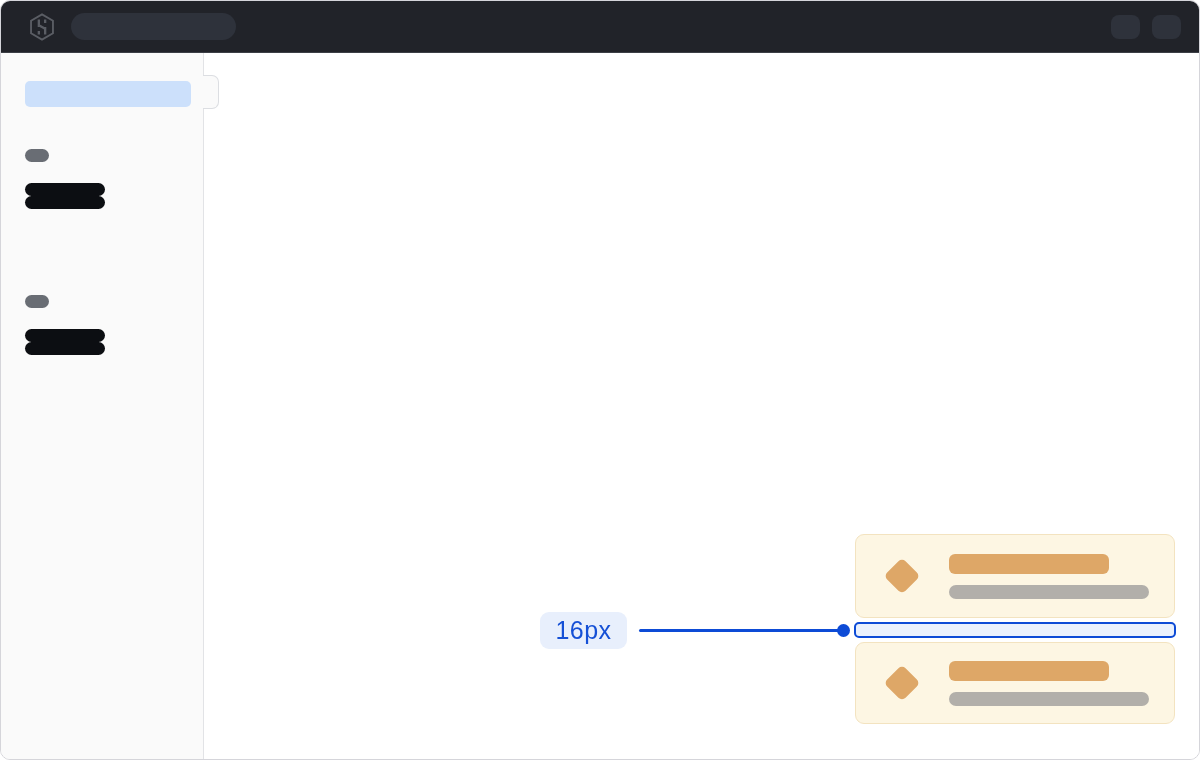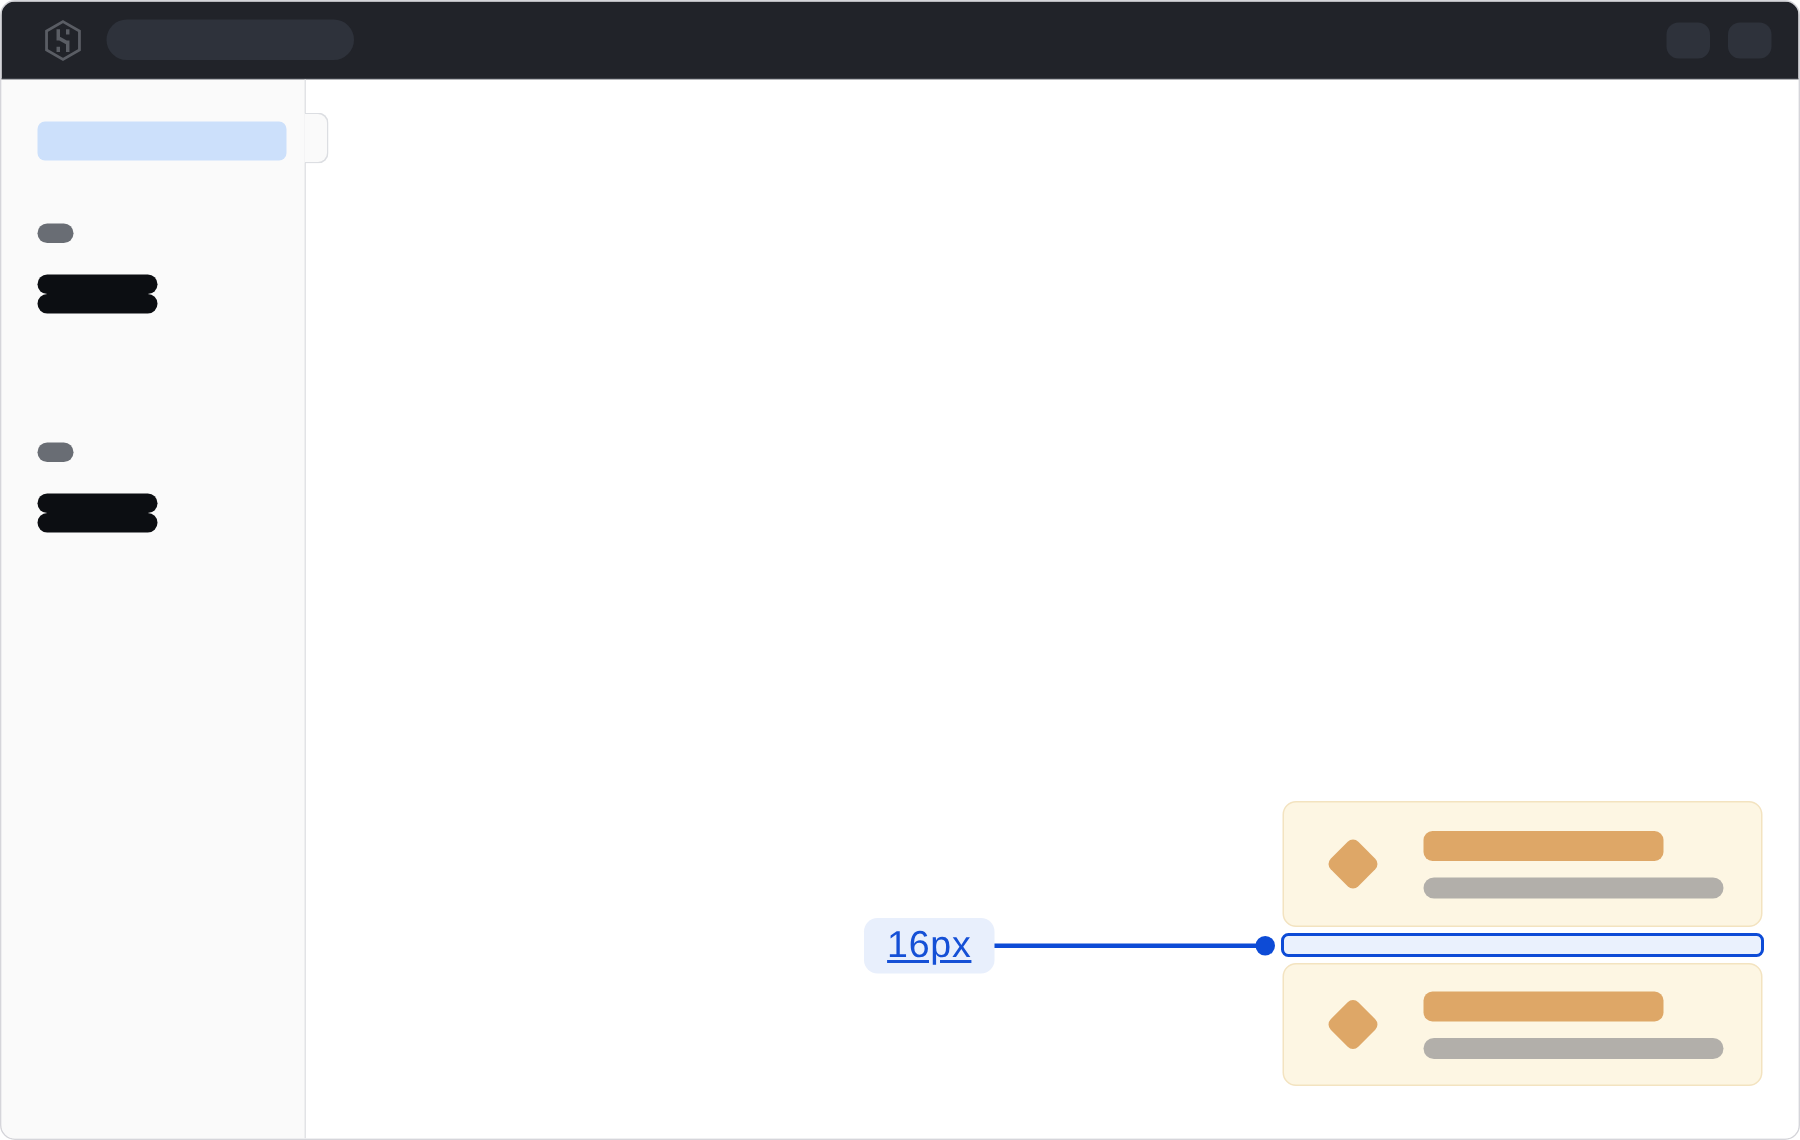--- a/index.html
+++ b/index.html
@@ -101,29 +101,28 @@
     background: var(--accent);
     border-radius: 2px;
   }
   .measure-dot {
     position: absolute; left: 836px; top: 623px;
     width: 13px; height: 13px; border-radius: 50%;
     background: var(--accent);
     z-index: 4;
   }
   .measure-label {
-    position: absolute; left: 575px; top: 611px;
+    position: absolute; left: 539px; top: 611px;
     width: 87px; height: 37px;
     background: var(--label_bg);
     border-radius: 9px;
     display: flex; align-items: center; justify-content: center;
     color: var(--accent_text);
     font-size: 25px; font-weight: 500;
     letter-spacing: 0.5px;
-    text-decoration: underline;
   }
 </style>
 </head>
 <body>
 
 <div class="window">
 
   <header class="topnav">
     <span class="logo-wrap">
       <svg width="28" height="28" viewBox="0 0 24 24" fill="none" stroke="#5a5d64" stroke-width="1.6">

